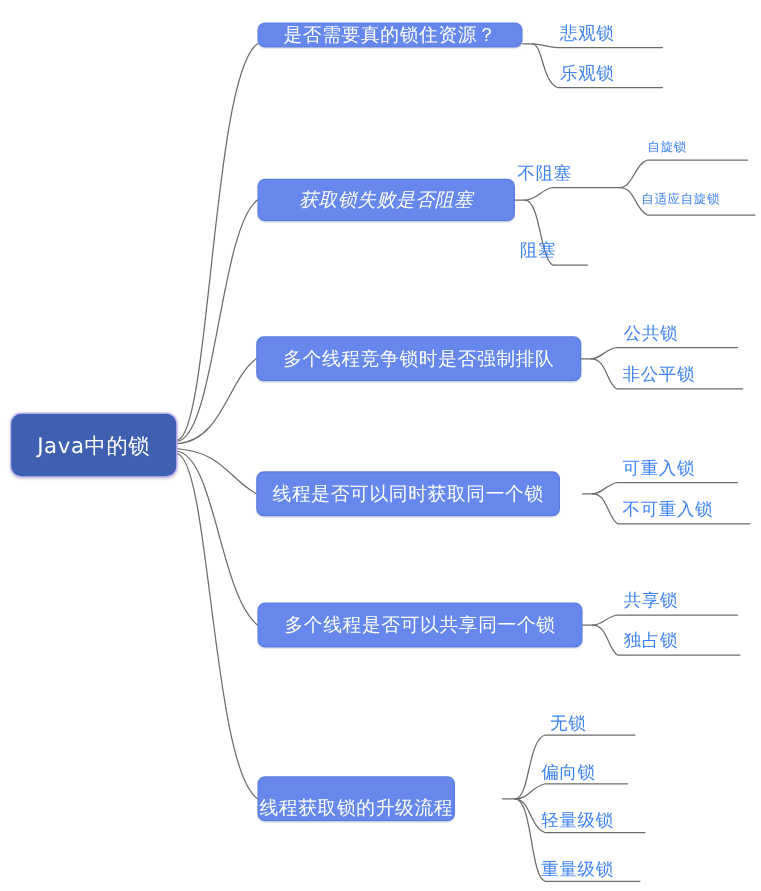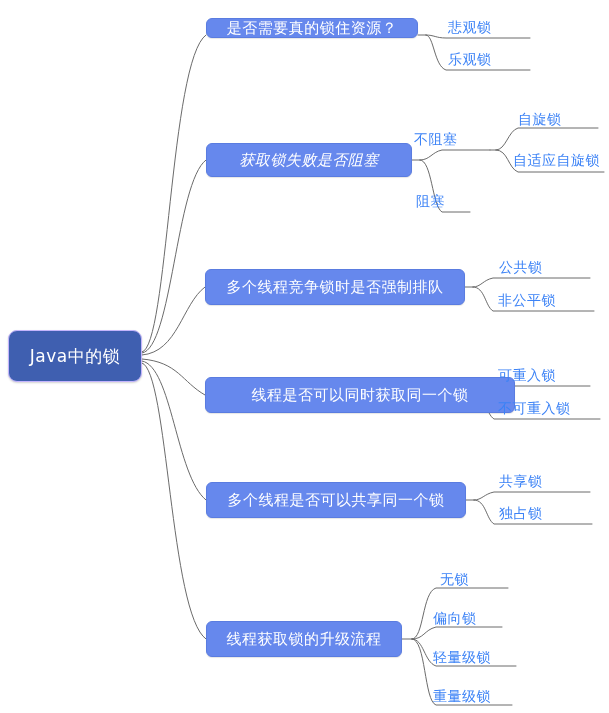--- a/index.html
+++ b/index.html
@@ -51,21 +51,21 @@
   }
   .leaf {
     position: absolute;
     color: #3b82f6;
     font-size: 14px;
     white-space: nowrap;
     letter-spacing: 0.5px;
     line-height: 16px;
   }
   .leaf-l4 {
-    font-size: 14px;
+    font-size: 10px;
   }
 </style>
 </head>
 <body>
 
 <div id="canvas">
 
   <svg id="connectors" viewBox="0 0 609 713" xmlns="http://www.w3.org/2000/svg">
     <g fill="none" stroke="#6b6b6b" stroke-width="1" stroke-linecap="round">
 
@@ -122,29 +122,29 @@
   </div>
 
   <div class="node node-branch" style="left:206px; top:143px; width:206px; height:34px;font-style:italic;">
     <span>获取锁失败是否阻塞</span>
   </div>
 
   <div class="node node-branch" style="left:205px; top:269px; width:260px; height:36px;">
     <span>多个线程竞争锁时是否强制排队</span>
   </div>
 
-  <div class="node node-branch" style="left:205px; top:377px; width:310px; height:36px;">
+  <div class="node node-branch" style="left:205px; top:377px; width:243px; height:36px;">
     <span>线程是否可以同时获取同一个锁</span>
   </div>
 
   <div class="node node-branch" style="left:206px; top:482px; width:260px; height:36px;">
     <span>多个线程是否可以共享同一个锁</span>
   </div>
 
-  <div class="node node-branch" style="left:206px; top:621px; width:196px; height:36px;">
+  <div class="node node-branch" style="left:206px; top:621px; width:158px; height:36px;align-items:flex-end;">
     <span>线程获取锁的升级流程</span>
   </div>
 
   <div class="leaf" style="left:448px; top:19px;">
     <span>悲观锁</span>
   </div>
   <div class="leaf" style="left:448px; top:51px;">
     <span>乐观锁</span>
   </div>
 

